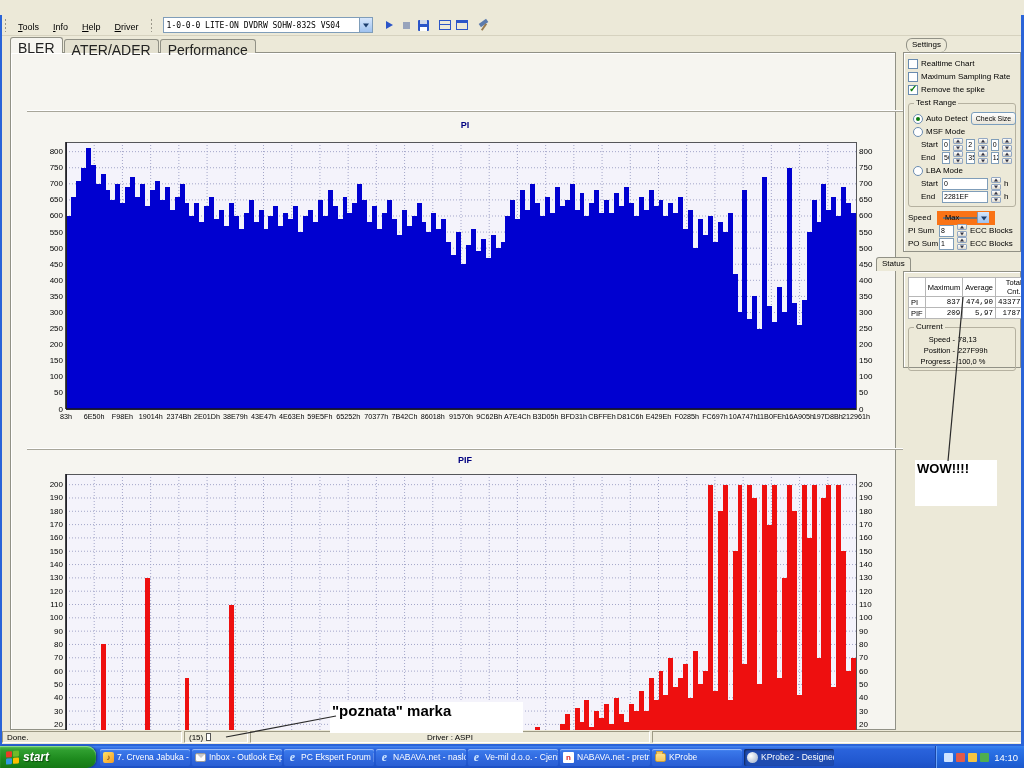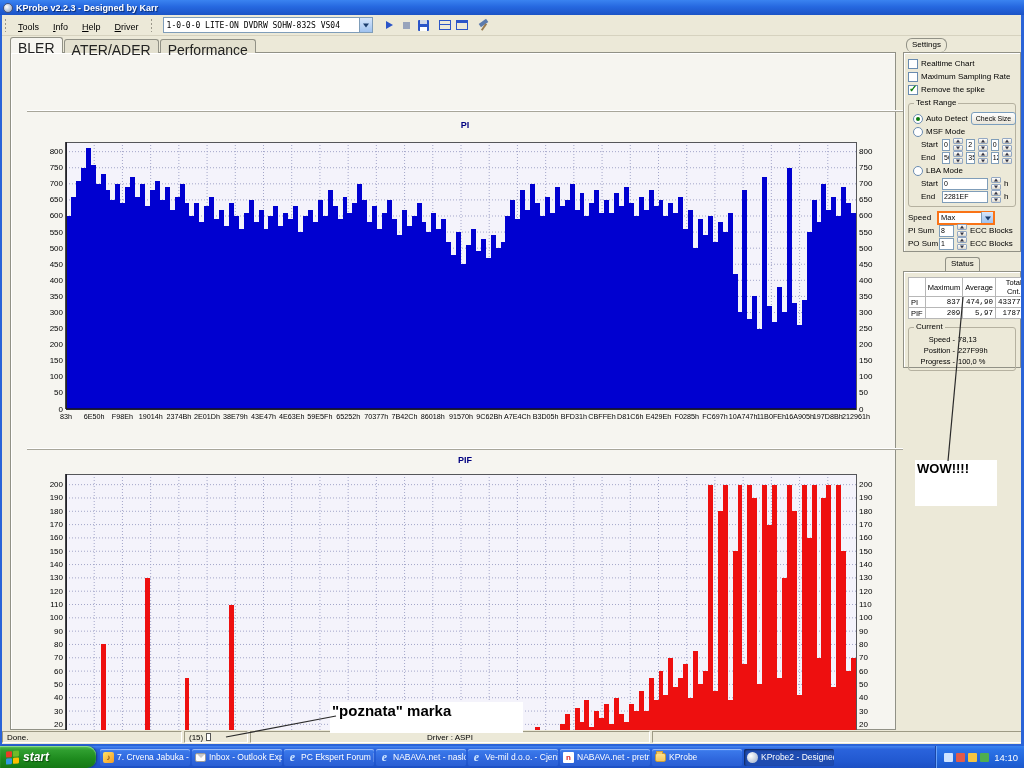--- a/index.html
+++ b/index.html
@@ -63,21 +63,21 @@
   #chart-pi  .chart-title { top:8px; }
   #chart-pif .chart-title { top:5px; }
   .chart-svg { position:absolute; left:0; }
   #svg-pi  { top:24px; }
   #svg-pif { top:22px; }
 
   
   .side-tab { position:absolute; font-size:8px; padding:1px 5px; background:#ece9d8;
     border:1px solid #919186; border-bottom:none; border-radius:3px 3px 0 0; height:14px; z-index:2; }
   #settings-tab { left:906px; top:38px;border-radius:6px; }
-  #status-tab { left:945px; top:257px; }
+  #status-tab { left:876px; top:257px; }
   .side-panel { position:absolute; left:903px; width:118px; background:#ece9d8;
     border:1px solid #919186; box-shadow:inset 1px 1px 0 #fff; padding:4px 4px; font-size:8px; }
   #settings-panel { top:52px;  height:200px; }
   #status-panel  { top:271px; height:97px; }
   .row { display:flex; align-items:center; gap:3px; height:13px; white-space:nowrap; }
   .cb { width:10px; height:10px; flex:none; border:1px solid #6a8cb0; background:#fff; position:relative; }
   .cb.checked::after { content:"\2713"; position:absolute; left:0px; top:-3px; font-size:10px; font-weight:bold; color:#0b7a0b; }
   .radio { width:10px; height:10px; flex:none; border:1px solid #6a8cb0; border-radius:50%; background:#fff; position:relative; }
   .radio.sel::after { content:""; position:absolute; inset:2px; background:#0b7a0b; border-radius:50%; }
   .group { border:1px solid #b5b1a0; border-radius:3px; position:relative; padding:8px 3px 3px 4px; margin-top:7px; }
@@ -86,21 +86,21 @@
     background:linear-gradient(#fefefe,#e8e4d8); margin-left:auto; }
   .field { background:#fff; border:1px solid #7f9db9; height:12px; font-size:7px; padding:0 1px;
     display:flex; align-items:center; overflow:hidden; }
   .f15 { width:15px; } .f46 { width:46px; }
   .spin { width:10px; height:13px; flex:none; display:flex; flex-direction:column; gap:1px; }
   .spin b { flex:1; background:linear-gradient(#fff,#dcd8cc); border:1px solid #93a8c4; border-radius:1px; position:relative; }
   .spin b::after { content:""; position:absolute; left:50%; top:50%; transform:translate(-50%,-50%);
     border-left:2px solid transparent; border-right:2px solid transparent; }
   .spin b.up::after { border-bottom:3px solid #334; }
   .spin b.dn::after { border-top:3px solid #334; }
-  .mini-combo { width:58px; height:14px; background:#ffffff; border:2px solid #f97316; display:flex; align-items:center; }
+  .mini-combo { width:58px; height:14px; background:#737373; border:6px solid #f97316; display:flex; align-items:center; }
   .mini-combo .val { flex:1; font-size:7.5px; padding-left:2px; }
   .mini-combo .combo-arrow { height:11px; width:12px; }
   .indent { margin-left:8px; }
   .lbl18 { width:18px; flex:none; } .lbl26 { width:26px; flex:none; } .lbl28 { width:28px; flex:none; }
 
   
   .status-table { border-collapse:collapse; font-size:7.5px; margin-top:1px; }
   .status-table th, .status-table td { border:1px solid #b7b7b7; height:11px; padding:0 2px; background:#fff; font-weight:normal; }
   .status-table td.num { text-align:right;font-family:Liberation Mono, monospace; }
   .cur-line { display:flex; height:11px; align-items:flex-start; font-size:7.5px; }
@@ -162,24 +162,20 @@
     background:linear-gradient(180deg,#3a85f0 0%,#2c74e8 15%,#2062d8 70%,#1c58cc 100%);
     border-left:1px solid #1a47a8; box-shadow:inset 1px 0 0 #6aa2f8; }
   .tray-icon { width:9px; height:9px; border-radius:1px; flex:none; }
   .clock { color:#fff; font-size:9.5px; margin-left:2px; }
 </style>
 </head>
 <body>
 
 <div class="screen">
 
-  <div class="titlebar">
-    <span class="app-icon"></span>
-    <span>KProbe v2.2.3 - Designed by Karr</span>
-  </div>
 
   <div class="menubar">
     <span class="grip"></span>
     <span id="menu-items"><span class="menu-item">Tools</span><span class="menu-item">Info</span><span class="menu-item">Help</span><span class="menu-item">Driver</span></span>
     <span class="grip"></span>
     <div class="drive-combo">
       <span class="val">1-0-0-0  LITE-ON  DVDRW SOHW-832S   VS04</span>
       <span class="combo-arrow"></span>
     </div>
     <span style="width:8px"></span>

